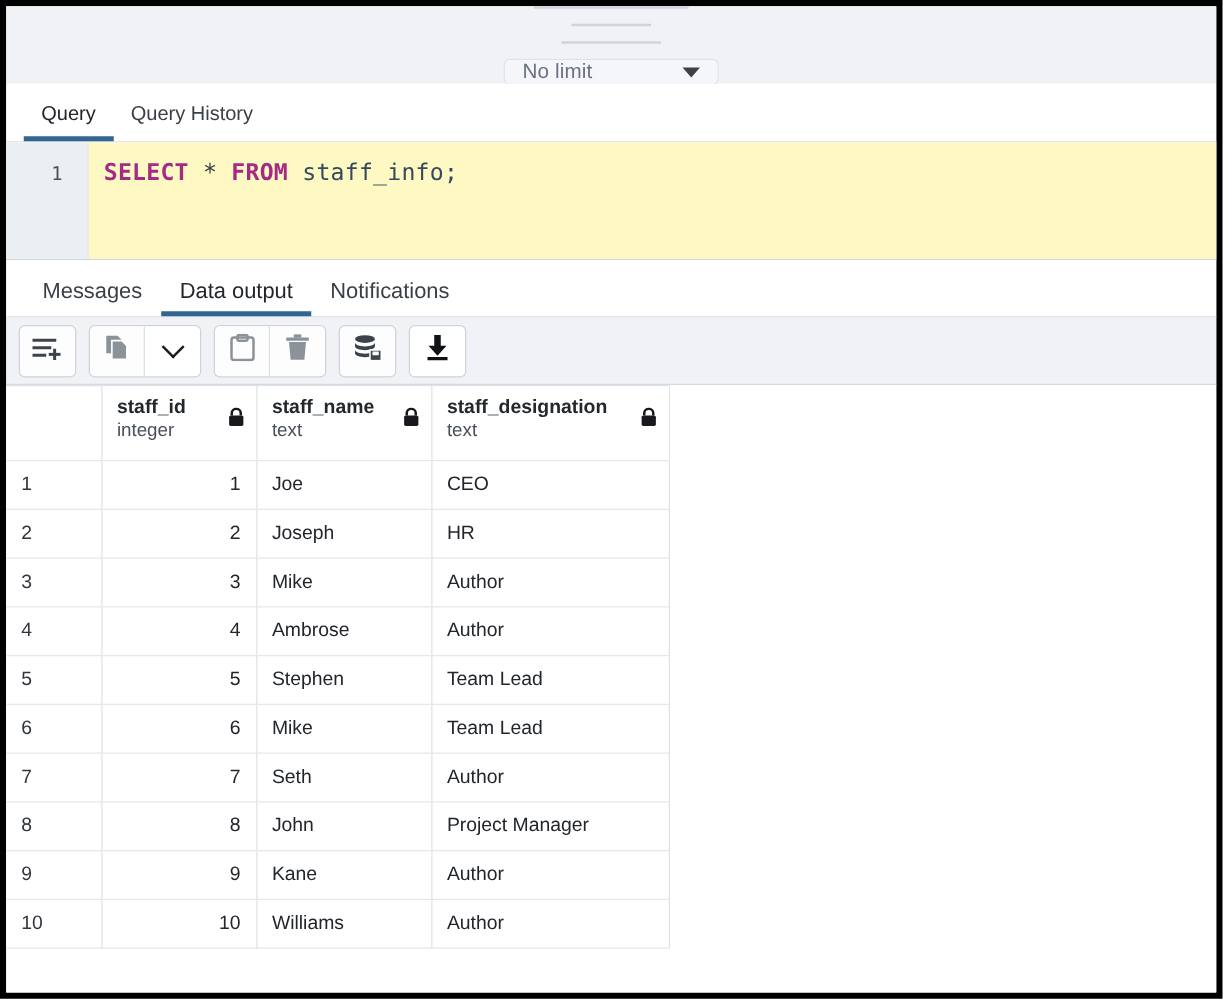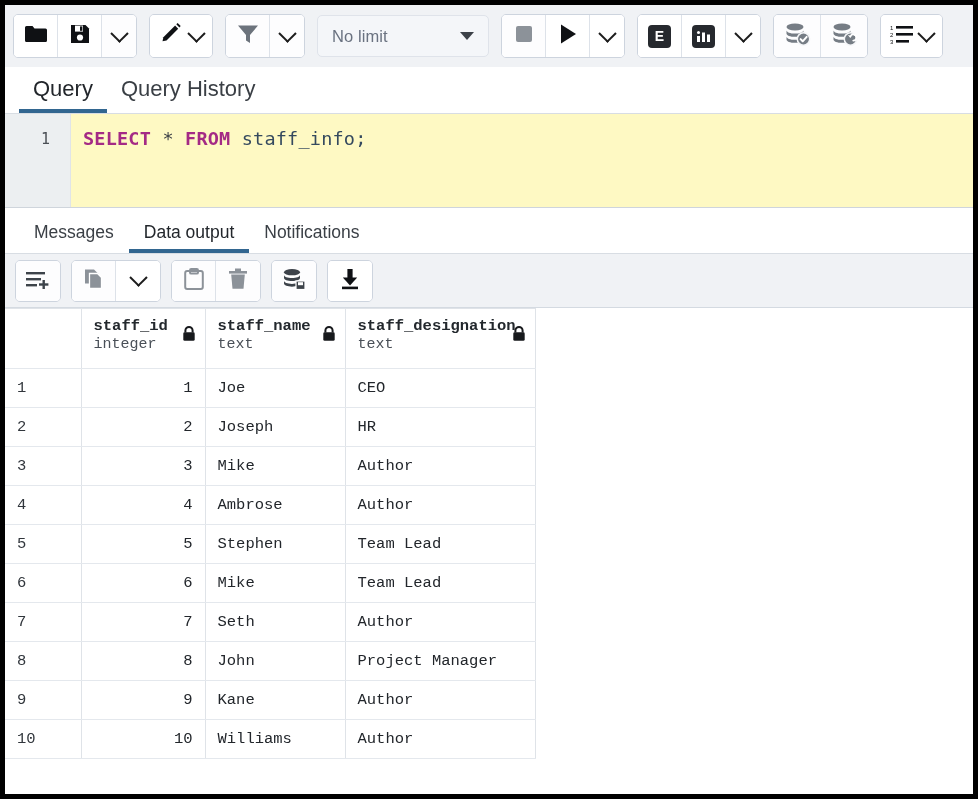--- a/index.html
+++ b/index.html
@@ -28,20 +28,21 @@
   
   .toolbar {
     height: 62px;
     min-height: 62px;
     background: #f0f2f5;
     display: flex;
     align-items: center;
     padding: 0 8px;
     gap: 12px;
     box-sizing: border-box;
+    flex-direction: column;
   }
   .btn-group {
     display: flex;
     align-items: stretch;
     border: 1px solid #cdd4de;
     border-radius: 5px;
     background: #fdfdfe;
     overflow: hidden;
     height: 42px;
   }
@@ -113,21 +114,21 @@
     height: 47px;
     min-height: 47px;
     background: #ffffff;
     display: flex;
     align-items: flex-end;
     border-bottom: 1px solid #d8dde3;
     padding-left: 14px;
     box-sizing: border-box;
   }
   .qtab {
-    font-size: 22px;
+    font-size: 16px;
     color: #3a3f45;
     padding: 0 14px 9px 14px;
     cursor: pointer;
     border-bottom: 4px solid transparent;
     line-height: 1;
     margin-top: 20px;
   }
   .qtab.active {
     border-bottom-color: #326690;
     color: #22262b;
@@ -233,21 +234,21 @@
   
   .grid-area {
     flex: 1;
     background: #ffffff;
     overflow: hidden;
     position: relative;
   }
   table.datagrid {
     border-collapse: collapse;
     table-layout: fixed;
-    font-family: Liberation Mono, monospace;
+    font-family: Liberation Sans, sans-serif;
   }
   table.datagrid th, table.datagrid td {
     border-right: 1px solid #dfe3e8;
     border-bottom: 1px solid #e4e8ed;
     box-sizing: border-box;
   }
   th.col-head {
     background: #ffffff;
     vertical-align: top;
     padding: 8px 10px 8px 12px;

